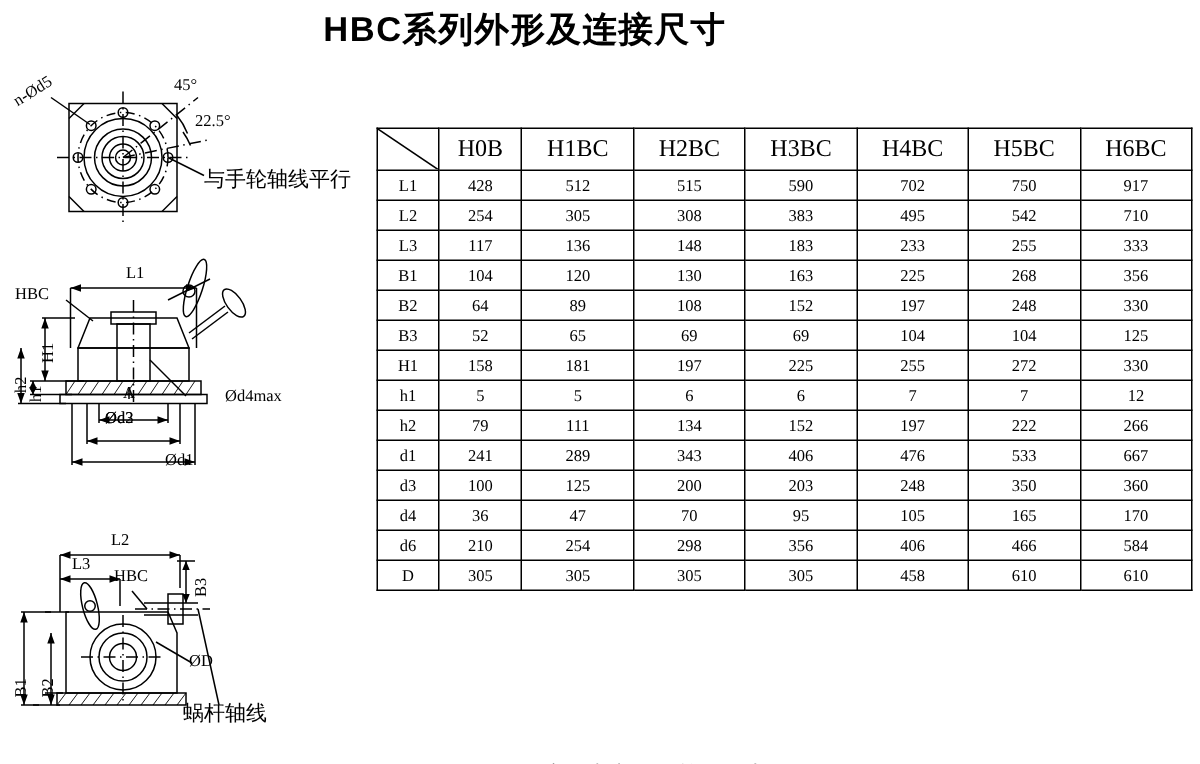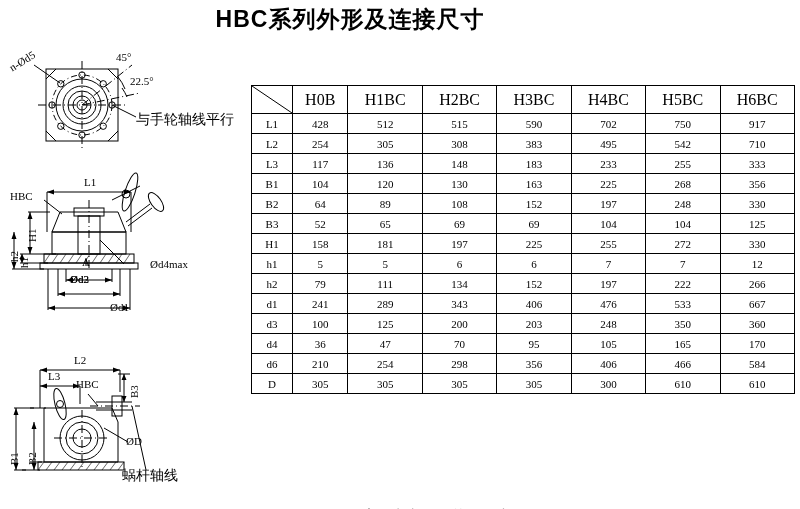--- a/index.html
+++ b/index.html
@@ -467,20 +467,20 @@
         <td>406</td>
         <td>466</td>
         <td>584</td>
       </tr>
     <tr>
         <td class="rowhdr">D</td>
         <td>305</td>
         <td>305</td>
         <td>305</td>
         <td>305</td>
-        <td>300</td>
+        <td>458</td>
         <td>610</td>
         <td>610</td>
       </tr>
   </tbody>
 </table>
 
 <div id="footnote">注：表中数据单位均为mm</div>
 
 </body></html>

